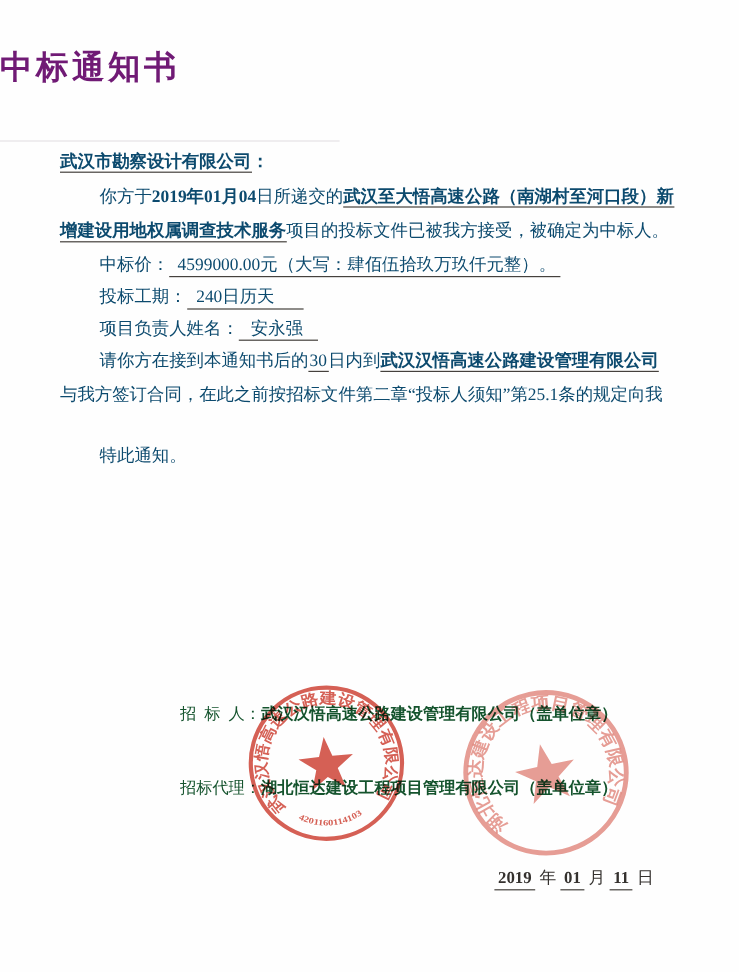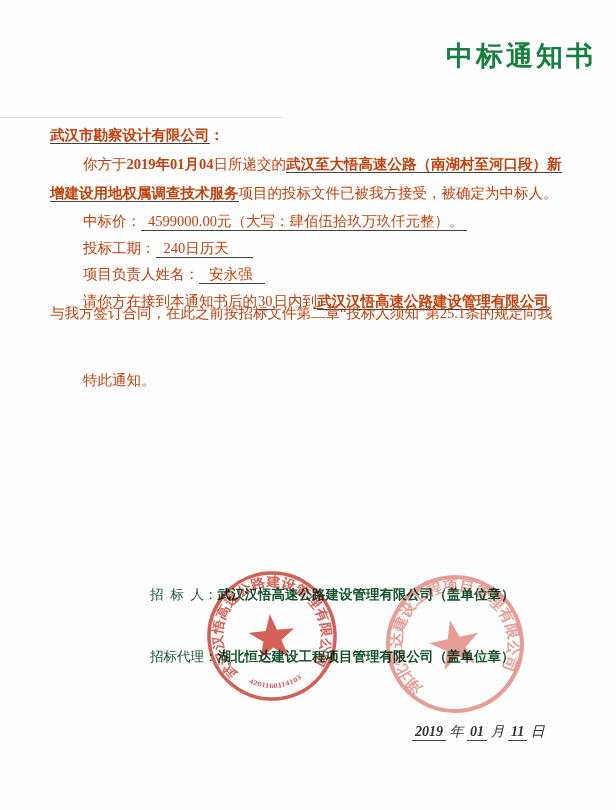--- a/index.html
+++ b/index.html
@@ -8,43 +8,43 @@
     background:#fefefe;
     font-family:"Liberation Serif","DejaVu Serif",serif;
     color:#33302d;
   }
   .page{position:absolute;inset:0;}
   
   .scan-line{position:absolute;left:0;top:117px;width:283px;height:1px;
     background:#ded9dd;opacity:.75;}
   .title{
     position:absolute;left:0;top:43px;width:596px;
-    text-align:right;font-size:27px;font-weight:bold;
-    letter-spacing:3px;color:#15803d;line-height:27px;
+    text-align:left;font-size:27px;font-weight:bold;
+    letter-spacing:3px;color:#701a75;line-height:27px;
   }
   .line{
     position:absolute;left:50px;white-space:pre;
-    font-size:14.5px;line-height:18px;color:#c2410c;
+    font-size:14.5px;line-height:18px;color:#0c4a6e;
   }
   .ind{padding-left:33px;}
   .b{font-weight:bold;}
   .u{border-bottom:1px solid #45413d;}
   .fill{border-bottom:1px solid #45413d;}
   .pad-price{padding:0 4px 1px 7px;}
   .pad-dur{padding:0 24px 1px 8px;}
   .pad-mgr{padding:0 12px 1px 10px;}
   .pad-num{padding:0 1px;}
   .sig{
     position:absolute;left:150px;white-space:pre;
     font-size:13.5px;line-height:17px;color:#14532d;
   }
   .sig .company{font-weight:bold;}
   .dateline{
     position:absolute;left:412px;top:723px;white-space:pre;
-    font-size:14px;color:#34312e;font-style:italic;
+    font-size:14px;color:#34312e;
   }
   .dateline .num{font-weight:bold;border-bottom:1px solid #45413d;padding:0 3px 1px;}
   .seal{position:absolute;mix-blend-mode:multiply;pointer-events:none;}
   .seal svg{display:block;}
   .seal-bidder{left:202px;top:566px;width:140px;height:140px;transform:rotate(-6deg);}
   .seal-agent{left:379px;top:568px;width:152px;height:152px;transform:rotate(-12deg);opacity:.82;}
   .seal text{font-family:"Liberation Serif","DejaVu Serif",serif;font-weight:bold;}
 </style>
 </head>
 <body>
@@ -62,21 +62,21 @@
   <div class="line" style="top:184px;"><span class="b u">增建设用地权属调查技术服务</span><span>项目的投标文件已被我方接受，被确定为中标人。</span></div>
 
   <div class="line ind" style="top:212px;"><span>中标价：</span><span class="fill pad-price">4599000.00元（大写：肆佰伍拾玖万玖仟元整）。</span></div>
 
   <div class="line ind" style="top:239px;"><span>投标工期：</span><span class="fill pad-dur">240日历天</span></div>
 
   <div class="line ind" style="top:265px;"><span>项目负责人姓名：</span><span class="fill pad-mgr">安永强</span></div>
 
   <div class="line ind" style="top:292px;"><span>请你方在接到本通知书后的</span><span class="u pad-num">30</span><span>日内到</span><span class="b u">武汉汉悟高速公路建设管理有限公司</span></div>
 
-  <div class="line" style="top:304px;">与我方签订合同，在此之前按招标文件第二章“投标人须知”第25.1条的规定向我</div>
+  <div class="line" style="top:320px;">与我方签订合同，在此之前按招标文件第二章“投标人须知”第25.1条的规定向我</div>
 
   <div class="line ind" style="top:371px;">特此通知。</div>
 
   <div class="sig" style="top:586px;"><span>招  标  人：</span><span class="company">武汉汉悟高速公路建设管理有限公司</span><span class="company">（盖单位章）</span></div>
 
   <div class="sig" style="top:648px;text-align:right;"><span>招标代理：</span><span class="company">湖北恒达建设工程项目管理有限公司</span><span class="company">（盖单位章）</span></div>
 
   <div class="dateline"><span class="num">2019</span><span> </span><span>年</span><span> </span><span class="num">01</span><span> </span><span>月</span><span> </span><span class="num">11</span><span> </span><span>日</span></div>
 
   <div class="seal seal-bidder">

